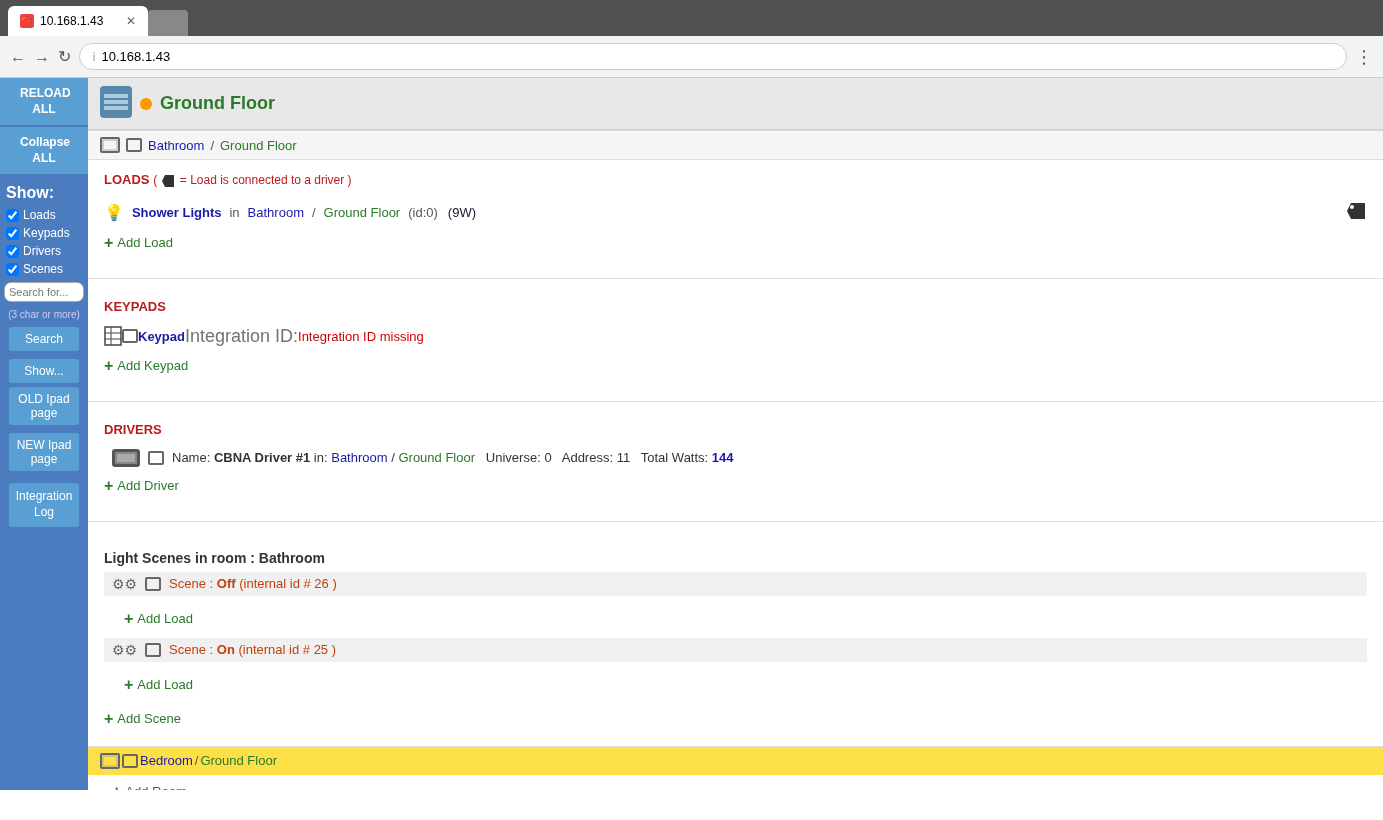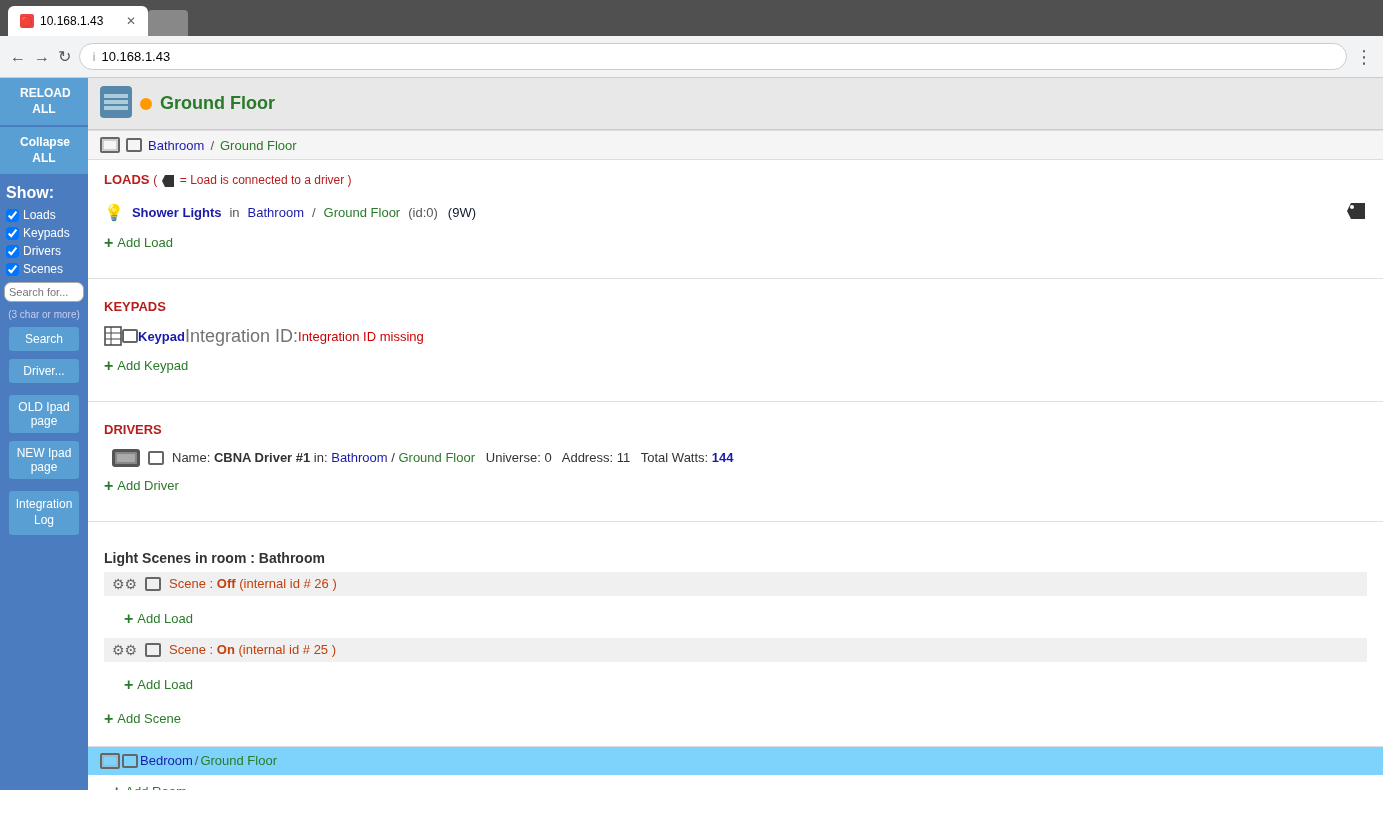--- a/index.html
+++ b/index.html
@@ -231,21 +231,21 @@
       display: flex;
       align-items: center;
       gap: 8px;
     }
     .scene-text { font-size: 13px; color: #c2410c; }
     .scene-add {
       padding: 4px 8px 4px 20px;
     }
 
     .bedroom-header {
-      background: #7dd3fc;
+      background: #fde047;
       padding: 6px 12px;
       display: flex;
       align-items: center;
       gap: 2px;
       border-top: 1px solid #ddd;
     }
     .add-room-link {
       color: #2a7a2a;
       text-decoration: none;
       font-size: 13px;
@@ -301,22 +301,22 @@
       <input type="checkbox" checked="" style=""> 
         <span>Scenes</span>
     </label>
 
     <div class="search-box">
       <input type="text" placeholder="Search for..." style="">
     </div>
     <div class="search-hint">(3 char or more)</div>
     <button class="sidebar-action-btn">Search</button>
 
-    <button class="sidebar-action-btn">Driver...</button>
-    <button class="sidebar-action-btn" style="margin-top:8px;">OLD Ipad page</button>
+    <button class="sidebar-action-btn">Show...</button>
+    <button class="sidebar-action-btn" style="margin-top:0;">OLD Ipad page</button>
     <button class="sidebar-action-btn">NEW Ipad page</button>
     <button class="sidebar-action-btn" style="margin-top:8px;line-height:1.3;padding:6px 4px;">Integration Log</button>
   </div>
 
   <div class="main-content">
 
     <div class="page-header">
       <span>
         <svg width="32" height="32" viewBox="0 0 32 32">
           <rect width="32" height="32" rx="4" fill="#5588aa"></rect>

